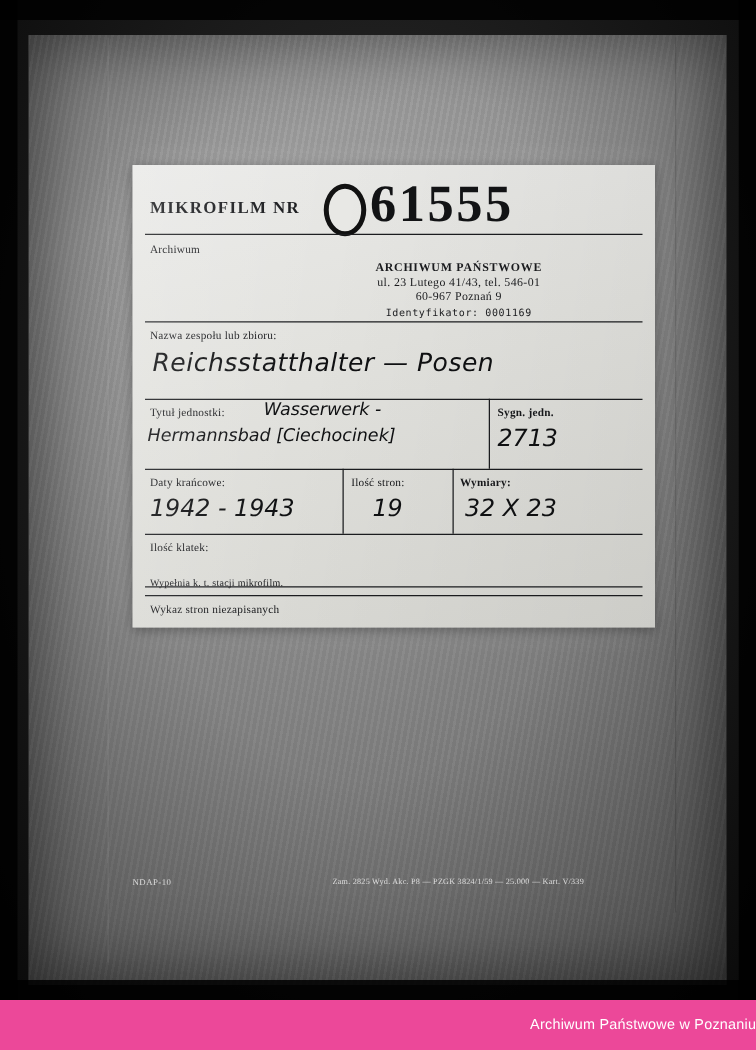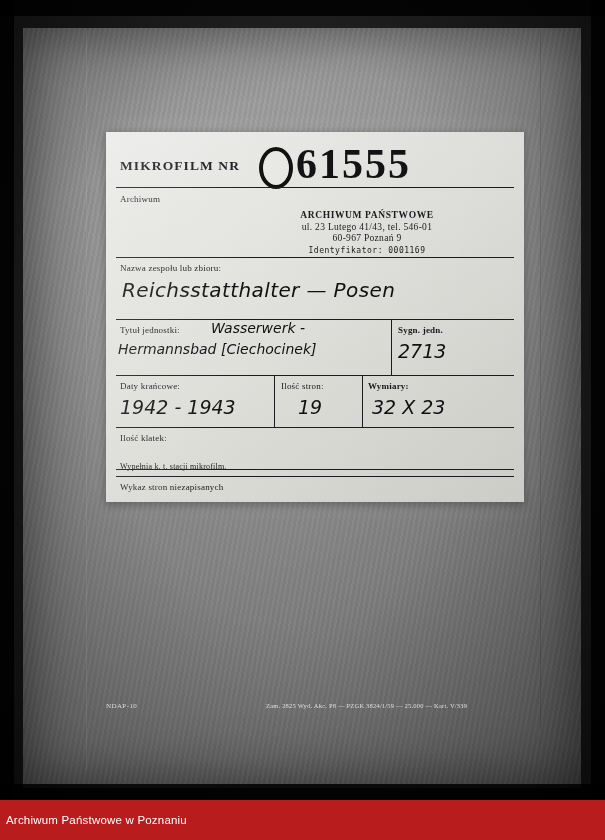--- a/index.html
+++ b/index.html
@@ -183,28 +183,29 @@
     opacity: 0.9;
   }
 
   
   .caption-bar {
     position: absolute;
     left: 0;
     top: 800px;
     width: 605px;
     height: 40px;
-    background: #b91c1c;
+    background: #ec4899;
     color: #ffffff;
     display: flex;
     align-items: center;
     padding-left: 6px;
     box-sizing: border-box;
     font-size: 11.5px;
     letter-spacing: 0.2px;
+    justify-content: flex-end;
   }
 
   
   .edge-top, .edge-bottom, .edge-left, .edge-right {
     position: absolute;
     background: rgba(0,0,0,0.85);
   }
   .edge-top { left:0; top:0; width:605px; height:16px; }
   .edge-bottom { left:0; top:784px; width:605px; height:16px; }
   .edge-left { left:0; top:0; width:14px; height:800px; }

